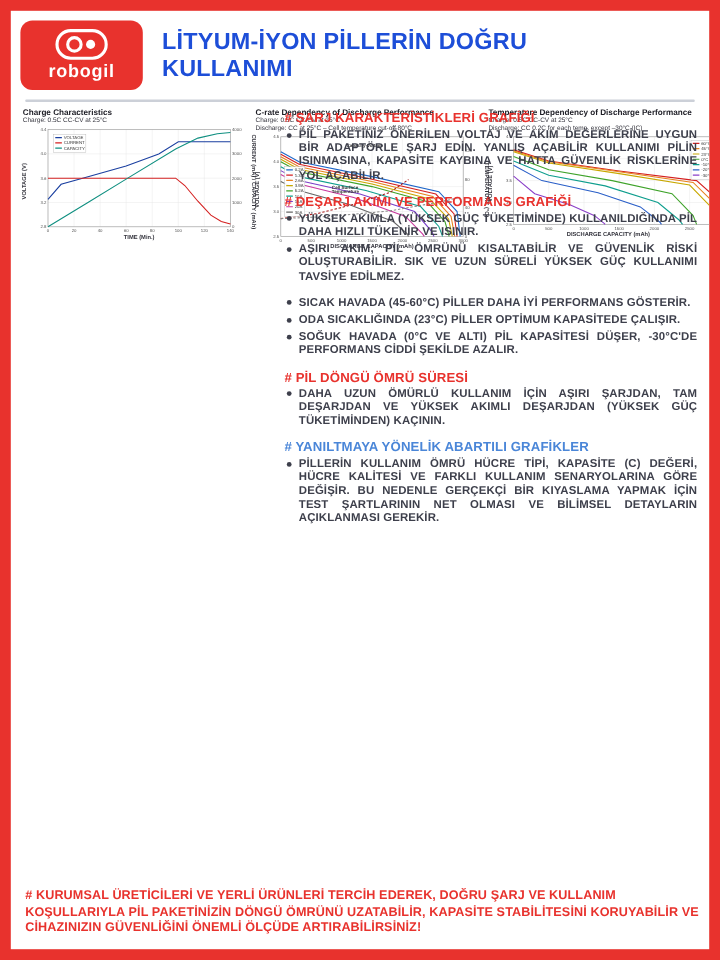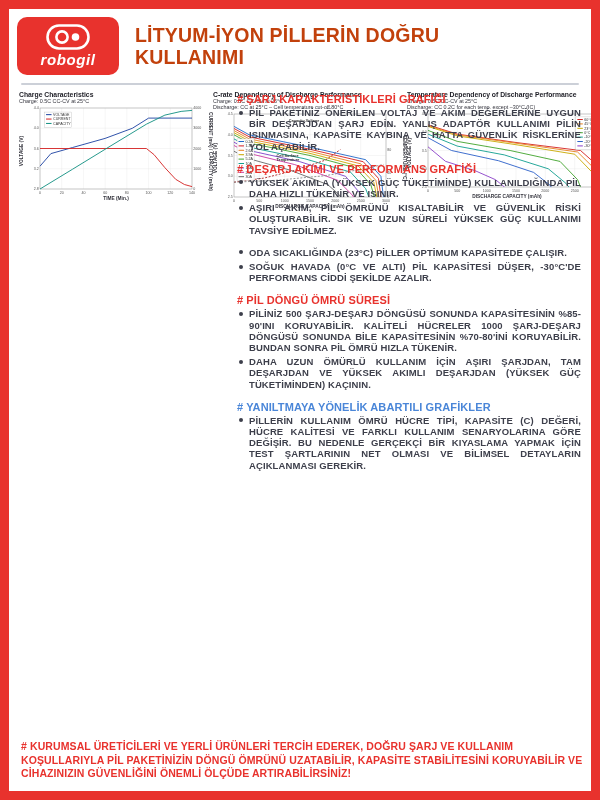--- a/index.html
+++ b/index.html
@@ -5,22 +5,22 @@
   *{margin:0;padding:0;box-sizing:border-box}
   html,body{background:#fff}
   body{width:600px;height:800px;font-family:"Liberation Sans",sans-serif;position:relative}
   .page{position:absolute;inset:0;border:9px solid #e8322d;background:#fff;overflow:hidden}
 
   
   .header{display:flex;align-items:center;gap:16px;padding:8px 10px 4px 8px}
   .logo{width:102px;height:58px;background:#e8322d;border-radius:10px;display:flex;flex-direction:column;
         align-items:center;justify-content:center;color:#fff;flex:none}
   .logo-glyph{width:46px;height:26px;display:block}
-  .logo-text{font-size:15px;font-weight:bold;font-style:italic;letter-spacing:.6px;margin-top:1px}
-  .title-wrap{color:#c2410c;font-weight:800;font-size:19.5px;line-height:1.14;letter-spacing:.2px}
+  .logo-text{font-size:15px;font-weight:bold;letter-spacing:.6px;margin-top:1px}
+  .title-wrap{color:#1d4ed8;font-weight:800;font-size:19.5px;line-height:1.14;letter-spacing:.2px}
   .divider{height:2px;background:#ccd0d8;margin:4px 12px 6px 12px;border-radius:1px}
 
   
   .content{display:flex;gap:10px;padding:0 10px}
   .left-col{width:208px;flex:none;display:flex;flex-direction:row;gap:0}
   .right-col{flex:1;display:flex;flex-direction:column;gap:8px;padding-top:2px;overflow:hidden}
 
   
   .c-title{font-size:6.8px;font-weight:bold;color:#1c1c24}
   .c-sub{font-size:5.4px;color:#33333c}
@@ -356,43 +356,43 @@
         </div>
       </section>
 
     </div>
 
     <div class="right-col">
 
       <section>
         <div class="sec-title"># ŞARJ KARAKTERİSTİKLERİ GRAFİĞİ</div>
         <ul class="bullets">
-          <li>PİL PAKETİNİZ ÖNERİLEN VOLTAJ VE AKIM DEĞERLERİNE UYGUN BİR DEŞARJDAN ŞARJ EDİN. YANLIŞ ADAPTÖR KULLANIMI PİLİN ISINMASINA, KAPASİTE KAYBINA VE HATTA GÜVENLİK RİSKLERİNE YOL AÇABİLİR.</li>
+          <li>PİL PAKETİNİZ ÖNERİLEN VOLTAJ VE AKIM DEĞERLERİNE UYGUN BİR ADAPTÖRLE ŞARJ EDİN. YANLIŞ AÇABİLİR KULLANIMI PİLİN ISINMASINA, KAPASİTE KAYBINA VE HATTA GÜVENLİK RİSKLERİNE YOL AÇABİLİR.</li>
         </ul>
       </section>
 
       <section>
         <div class="sec-title"># DEŞARJ AKIMI VE PERFORMANS GRAFİĞİ</div>
         <ul class="bullets">
           <li>YÜKSEK AKIMLA (YÜKSEK GÜÇ TÜKETİMİNDE) KULLANILDIĞINDA PİL DAHA HIZLI TÜKENİR VE ISINIR.</li>
           <li>AŞIRI AKIM, PİL ÖMRÜNÜ KISALTABİLİR VE GÜVENLİK RİSKİ OLUŞTURABİLİR. SIK VE UZUN SÜRELİ YÜKSEK GÜÇ KULLANIMI TAVSİYE EDİLMEZ.</li>
         </ul>
       </section>
 
       <section>
         <ul class="bullets">
+          <li>SICAK HAVADA (45-60°C) PİLLER DAHA İYİ PERFORMANS GÖSTERİR.</li>
           <li>ODA SICAKLIĞINDA (23°C) PİLLER OPTİMUM KAPASİTEDE ÇALIŞIR.</li>
           <li>SOĞUK HAVADA (0°C VE ALTI) PİL KAPASİTESİ DÜŞER, -30°C'DE PERFORMANS CİDDİ ŞEKİLDE AZALIR.</li>
         </ul>
       </section>
 
       <section>
         <div class="sec-title"># PİL DÖNGÜ ÖMRÜ SÜRESİ</div>
         <ul class="bullets">
-          <li>PİLİNİZ 500 ŞARJ-DEŞARJ DÖNGÜSÜ SONUNDA KAPASİTESİNİN %85-90'INI KORUYABİLİR. KALİTELİ HÜCRELER 1000 ŞARJ-DEŞARJ DÖNGÜSÜ SONUNDA BİLE KAPASİTESİNİN %70-80'İNİ KORUYABİLİR. BUNDAN SONRA PİL ÖMRÜ HIZLA TÜKENİR.</li>
           <li>DAHA UZUN ÖMÜRLÜ KULLANIM İÇİN AŞIRI ŞARJDAN, TAM DEŞARJDAN VE YÜKSEK AKIMLI DEŞARJDAN (YÜKSEK GÜÇ TÜKETİMİNDEN) KAÇININ.</li>
         </ul>
       </section>
 
       <section>
         <div class="sec-title blue"># YANILTMAYA YÖNELİK ABARTILI GRAFİKLER</div>
         <ul class="bullets">
           <li>PİLLERİN KULLANIM ÖMRÜ HÜCRE TİPİ, KAPASİTE (C) DEĞERİ, HÜCRE KALİTESİ VE FARKLI KULLANIM SENARYOLARINA GÖRE DEĞİŞİR. BU NEDENLE GERÇEKÇİ BİR KIYASLAMA YAPMAK İÇİN TEST ŞARTLARININ NET OLMASI VE BİLİMSEL DETAYLARIN AÇIKLANMASI GEREKİR.</li>
         </ul>
       </section>

